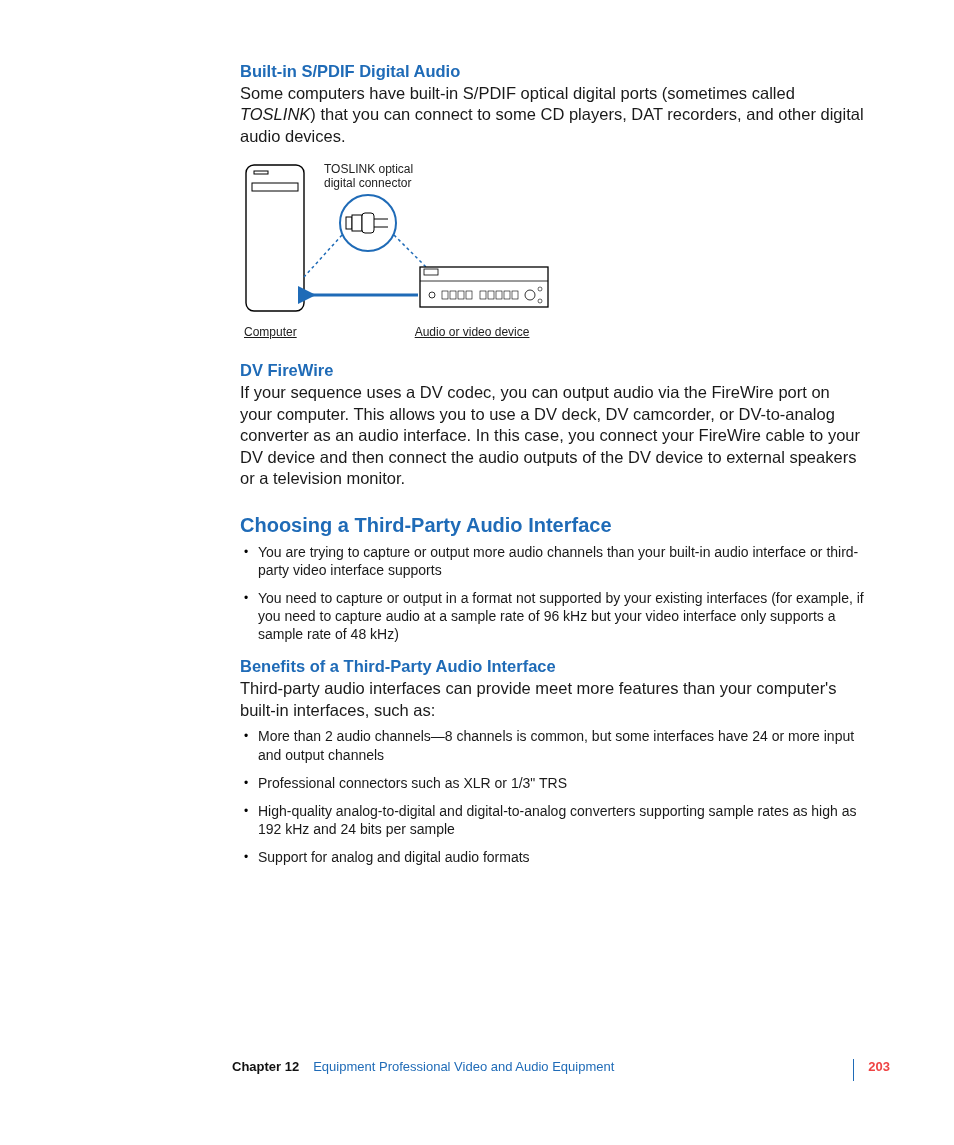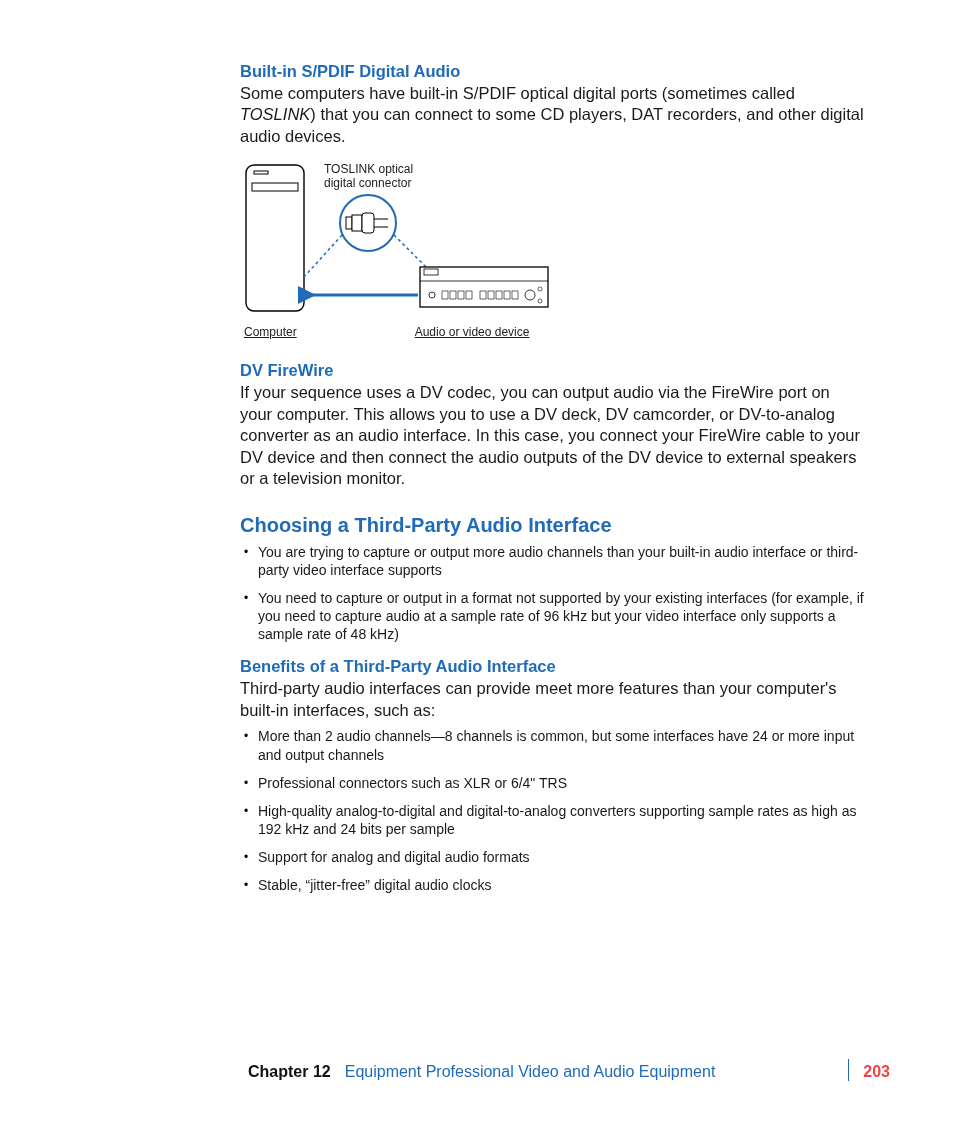--- a/index.html
+++ b/index.html
@@ -73,25 +73,25 @@
     color: #222;
     margin-top: 4px;
     gap: 48px;
   }
   .cap-row span:first-child { margin-left: 4px; }
   .cap-row span:last-child { margin-left: 70px; }
   
   .footer {
     position: absolute;
     bottom: 64px;
-    left: 248px;
+    left: 232px;
     right: 64px;
     display: flex;
-    align-items: flex-end;
-    font-size: 16px;
+    align-items: flex-start;
+    font-size: 13px;
   }
   .footer .chapnum {
     font-weight: 700;
     color: #111;
     margin-right: 14px;
   }
   .footer .chaptitle {
     color: #1f6bb7;
     flex: 1;
   }
@@ -173,24 +173,23 @@
   <p class="section-title">Choosing a Third-Party Audio Interface</p>
   <ul class="bullets">
     <li>You are trying to capture or output more audio channels than your built-in audio interface or third-party video interface supports</li>
     <li>You need to capture or output in a format not supported by your existing interfaces (for example, if you need to capture audio at a sample rate of 96 kHz but your video interface only supports a sample rate of 48 kHz)</li>
   </ul>
 
   <p class="blue-head">Benefits of a Third-Party Audio Interface</p>
   <p class="body-text" style="margin-bottom:6px">Third-party audio interfaces can provide meet more features than your computer's built-in interfaces, such as:</p>
   <ul class="bullets">
     <li>More than 2 audio channels—8 channels is common, but some interfaces have 24 or more input and output channels</li>
-    <li>Professional connectors such as XLR or 6/4" TRS</li>
+    <li>Professional connectors such as XLR or 1/3" TRS</li>
     <li>High-quality analog-to-digital and digital-to-analog converters supporting sample rates as high as 192 kHz and 24 bits per sample</li>
     <li>Support for analog and digital audio formats</li>
-    <li>Stable, “jitter-free” digital audio clocks</li>
   </ul>
 
   <div class="footer">
     <span class="chapnum">Chapter 12</span>
     <span class="chaptitle">Equipment Professional Video and Audio Equipment</span>
     <span class="rule"></span>
     <span class="pagenum">203</span>
   </div>
 
 </div>

